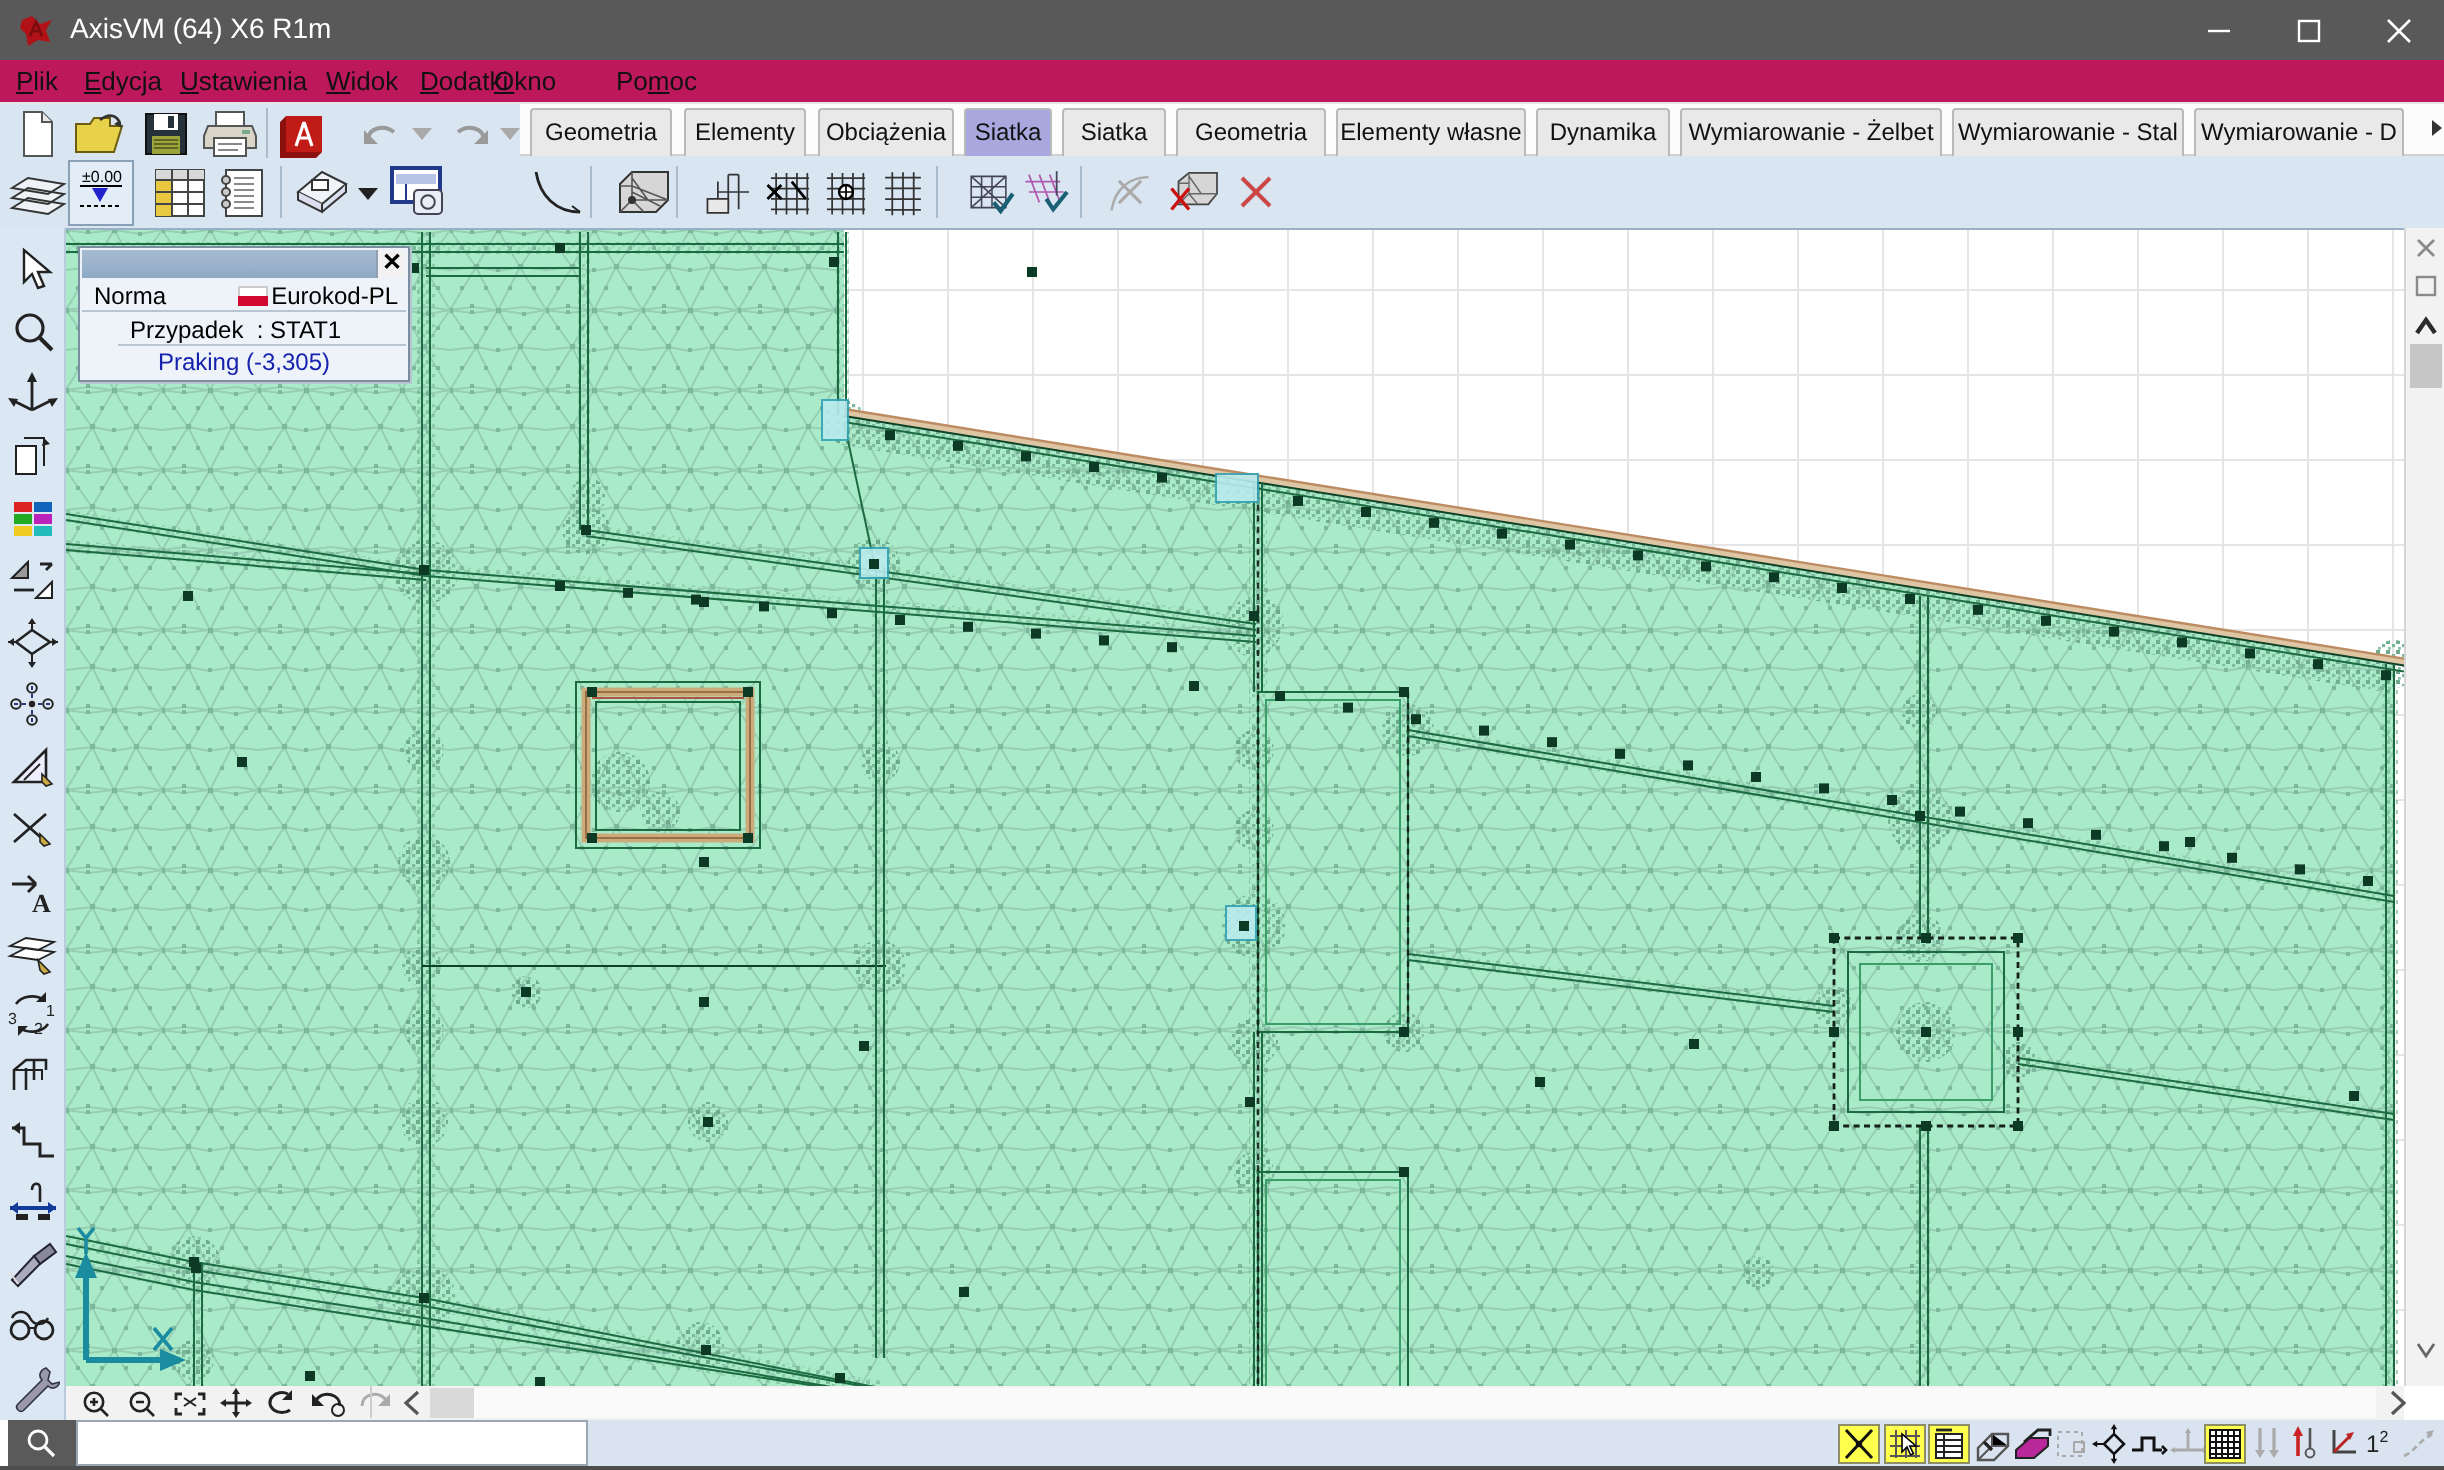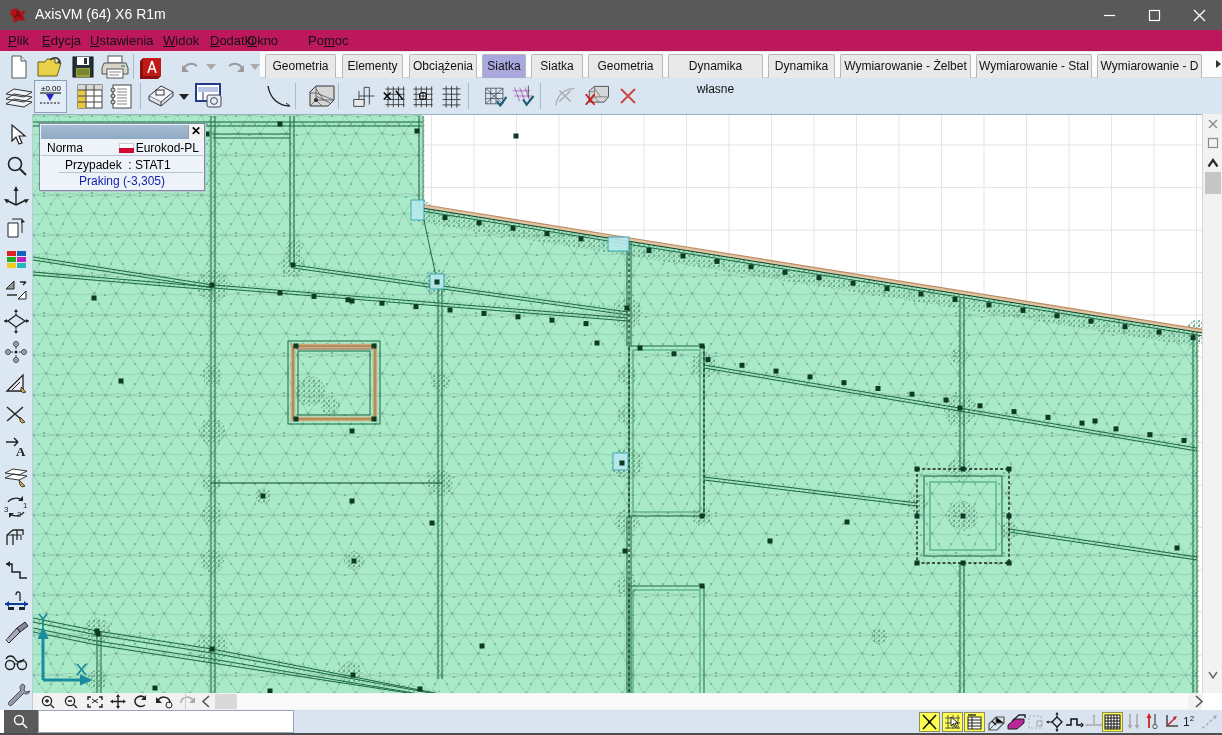--- a/index.html
+++ b/index.html
@@ -62,21 +62,21 @@
  <span style="left:308px">Po<u>m</u>oc</span>
 </div>
 <div id="tbarea">
  <div id="tabstrip">
   <div class="tab" style="left:5px;width:71px">Geometria</div>
   <div class="tab" style="left:82px;width:61px">Elementy</div>
   <div class="tab" style="left:149px;width:68px">Obciążenia</div>
   <div class="tab sel" style="left:222px;width:44px">Siatka</div>
   <div class="tab" style="left:271px;width:52px">Siatka</div>
   <div class="tab" style="left:328px;width:75px">Geometria</div>
-  <div class="tab" style="left:408px;width:95px">Dynamika własne</div>
+  <div class="tab" style="left:408px;width:95px">Elementy własne</div>
   <div class="tab" style="left:508px;width:67px">Dynamika</div>
   <div class="tab" style="left:580px;width:131px">Wymiarowanie - Żelbet</div>
   <div class="tab" style="left:716px;width:116px">Wymiarowanie - Stal</div>
   <div class="tab" style="left:837px;width:105px;overflow:hidden">Wymiarowanie - D</div>
   <div style="position:absolute;left:956px;top:8px;width:0;height:0;border-left:5px solid #333;border-top:4px solid transparent;border-bottom:4px solid transparent"></div>
  </div>
 
  <svg class="ticon" style="left:6px;top:2px" width="26" height="26" viewBox="0 0 26 26">
       <path d="M6 2h9l5 5v17H6Z" fill="#fff" stroke="#555"></path>
       <path d="M15 2v5h5" fill="#e8e8e8" stroke="#555"></path>

